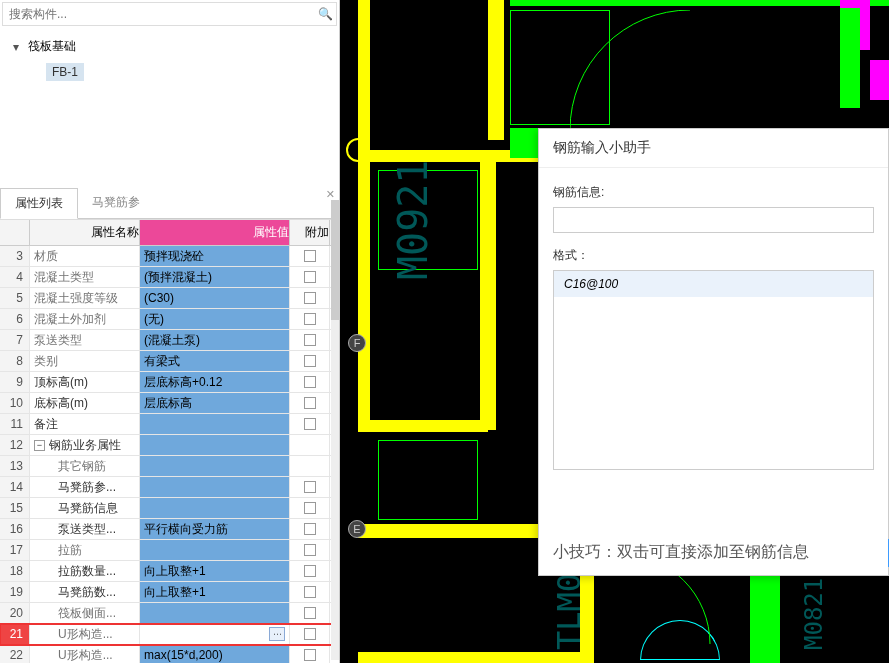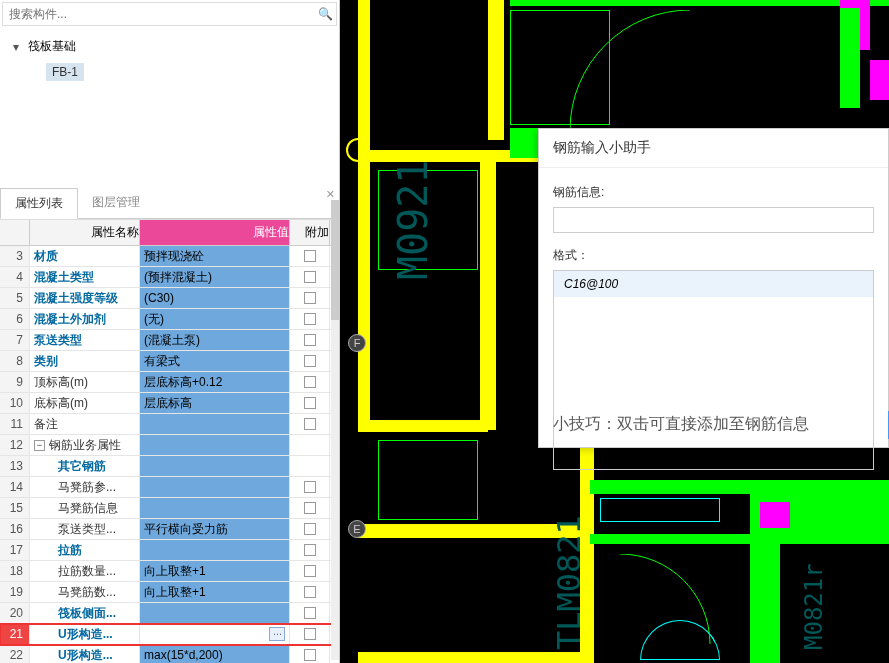--- a/index.html
+++ b/index.html
@@ -24,42 +24,42 @@
 .col-num { width: 30px; }
 .col-name { width: 110px; }
 .col-val { width: 150px; background: #6fa8dc; }
 .grid-header .col-val { background: #ec4899; color: #fff; }
 .col-add { width: 40px; }
 .grid-body { overflow-y: auto; height: 430px; }
 .row { display: flex; border-bottom: 1px solid #e5e5e5; height: 21px; align-items: center; }
 .row .cell { border-right: 1px solid #e5e5e5; padding: 0 4px; height: 100%; display: flex; align-items: center; overflow: hidden; white-space: nowrap; }
 .row .col-num { justify-content: flex-end; padding-right: 6px; color: #555; background: #f4f4f4; }
 .row .col-name { color: #333; }
-.row .col-name.blue { color: #0369a1; font-weight: bold; }
+.row .col-name.blue { color: #737373; }
 .row .col-val { font-size: 12px; }
 .row .col-add { justify-content: center; }
 .chk { width: 12px; height: 12px; border: 1px solid #999; background: #fff; }
 .row.selected .col-num { background: #ef4444; color: #fff; }
 .row.selected .col-val { background: #fff; }
 .row.highlight { outline: 2px solid #e33; outline-offset: -1px; }
 .ellipsis-btn { width: 16px; height: 14px; border: 1px solid #8aa9d6; background: #e8f0fb; margin-left: auto; display: flex; justify-content: center; align-items: center; font-size: 9px; color: #333; cursor: pointer; letter-spacing: -1px; }
 .indent2 { padding-left: 28px !important; }
 .expand-box { width: 11px; height: 11px; border: 1px solid #999; display: inline-flex; justify-content: center; align-items: center; font-size: 9px; margin-right: 4px; line-height: 1; }
 
 .canvas-area { position: absolute; left: 340px; top: 0; width: 549px; height: 663px; background: #000; overflow: hidden; }
 .wall-y { background: #ffff00; position: absolute; }
 .wall-g { background: #00ff00; position: absolute; }
 .wall-m { background: #ff00ff; position: absolute; }
 .line-g { border: 1px solid #00ff00; position: absolute; background: transparent; }
 .line-c { border: 1px solid #00ffff; position: absolute; background: transparent; }
 .txt-cad { position: absolute; color: #005858; font-family: monospace; transform-origin: left top; }
 .circle { border: 2px solid #ffff00; border-radius: 50%; position: absolute; }
 .node-label { position: absolute; width: 18px; height: 18px; border: 1px solid #aaa; border-radius: 50%; background: #444; color: #ccc; font-size: 11px; display: flex; justify-content: center; align-items: center; }
 
-.dialog { position: absolute; left: 538px; top: 128px; width: 351px; height: 320px; background: #fff; border: 1px solid #ccc; box-shadow: -2px 2px 8px rgba(0,0,0,0.2); }
+.dialog { position: absolute; left: 538px; top: 128px; width: 351px; height: 448px; background: #fff; border: 1px solid #ccc; box-shadow: -2px 2px 8px rgba(0,0,0,0.2); }
 .dialog-title { padding: 10px 14px; font-size: 14px; color: #333; border-bottom: 1px solid #eee; }
 .dialog-body { padding: 10px 14px; }
 .dlabel { margin: 6px 0; color: #333; }
 .dinput { width: 100%; height: 26px; border: 1px solid #ccc; padding: 0 6px; }
 .format-box { border: 1px solid #ccc; height: 200px; margin-top: 6px; }
 .format-item { padding: 6px 10px; background: #eaf2fb; cursor: pointer; font-style: italic; }
 .dtip { position: absolute; bottom: 12px; left: 14px; font-size: 16px; color: #555; }
 .dbtn { position: absolute; bottom: 8px; right: -60px; width: 60px; height: 28px; background: #3d9bff; color: #fff; border: none; cursor: pointer; font-size: 13px; }
 .scrollbar-v { position: absolute; right: 0; top: 200px; width: 8px; height: 460px; background: #eee; }
 .scrollbar-thumb { position: absolute; width: 8px; background: #ccc; }
@@ -76,21 +76,21 @@
     <div class="tree-row">
       <span class="tree-arrow">▾</span>
       <span class="tree-label">筏板基础</span>
     </div>
     <span class="tree-child tree-label tree-selected">FB-1</span>
   </div>
   <span class="close-x">✕</span>
 
   <div class="tabs">
     <div class="tab active">属性列表</div>
-    <div class="tab">图层管理</div>
+    <div class="tab">马凳筋参</div>
   </div>
 
   <div class="grid">
     <div class="grid-header">
       <div class="cell col-num"></div>
       <div class="cell col-name">属性名称</div>
       <div class="cell col-val">属性值</div>
       <div class="cell col-add">附加</div>
     </div>
     <div class="grid-body" id="grid-body">

